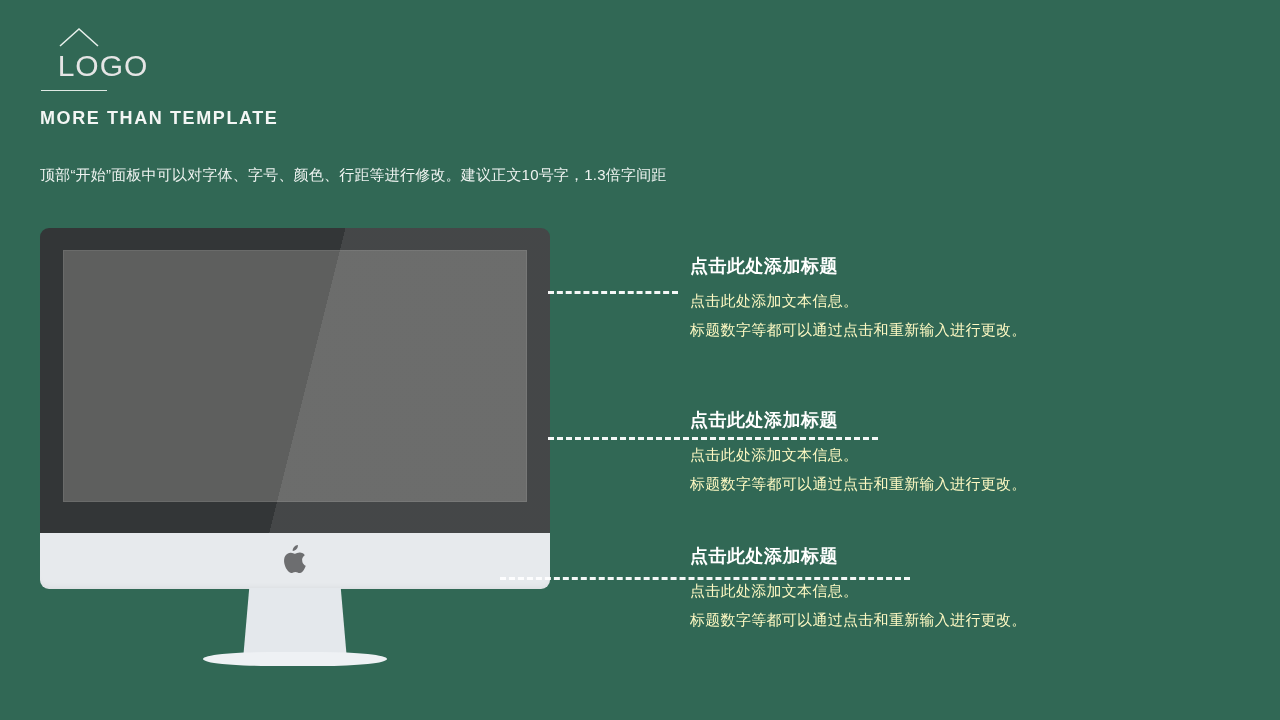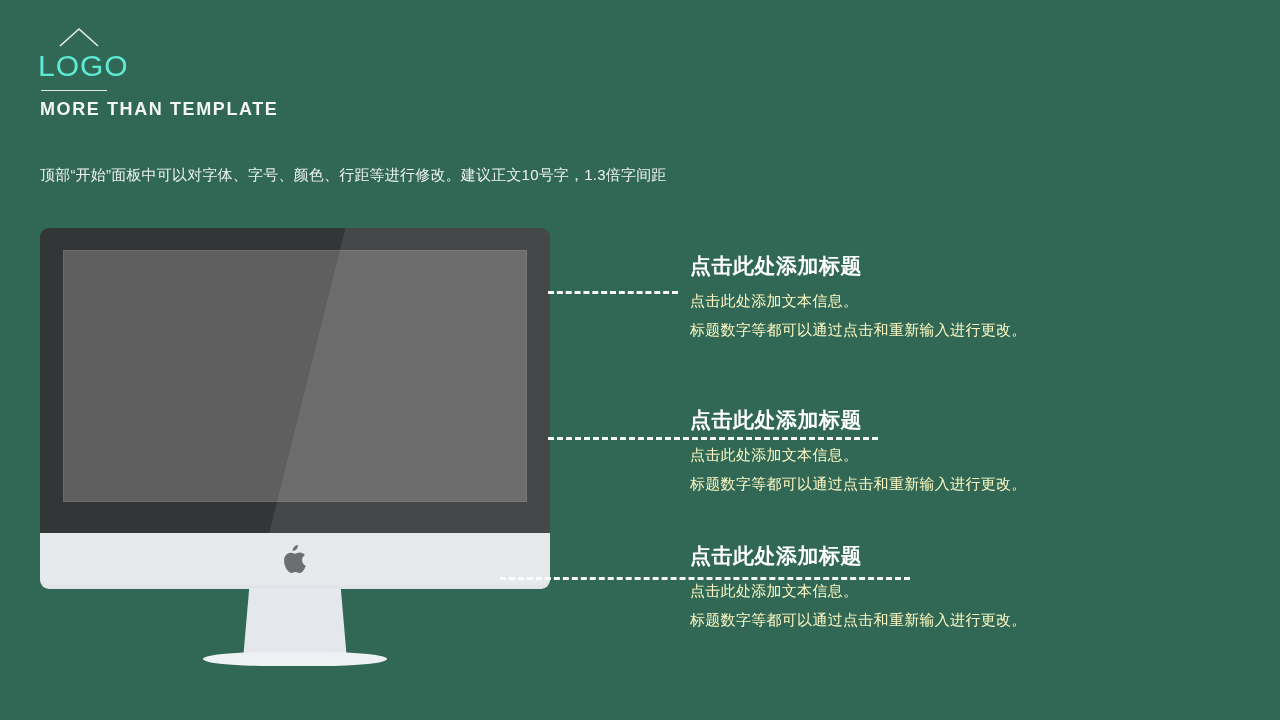--- a/index.html
+++ b/index.html
@@ -10,29 +10,29 @@
     color:#ffffff;
   }
   .slide{ position:absolute; inset:0; background:#316855; }
 
   
   .logo-block{ position:absolute; left:38px; top:26px; width:130px; }
   .logo-caret{ display:block; width:46px; height:22px; margin:0 auto 2px 18px; }
   .logo-caret svg{ display:block; }
   .logo-text{
     font-size:30px; letter-spacing:1px; line-height:32px;
-    color:#5eead4; font-weight:400;
+    color:#e5e5e5; font-weight:400;text-align:center;
   }
   .logo-rule{
     width:66px; height:1px; background:#dfe9e4; margin-top:8px; margin-left:3px;
   }
 
   
   .eyebrow{
-    position:absolute; left:40px; top:99px;
+    position:absolute; left:40px; top:108px;
     font-size:18px; font-weight:bold; letter-spacing:1.6px;
     color:#f3f6f4;
   }
   .subtitle{
     position:absolute; left:38px; top:131px;
     font-size:23px; font-weight:bold; letter-spacing:.5px;
     color:#ffffff;
   }
   .desc{
     position:absolute; left:40px; top:166px;
@@ -84,21 +84,21 @@
   .dash-1{ left:548px; top:291px; width:130px; }
   .dash-2{ left:548px; top:437px; width:330px; }
   .dash-3{ left:500px; top:577px; width:410px; }
 
   
   .block{ position:absolute; left:690px; width:560px; }
   .block-1{ top:252px; }
   .block-2{ top:406px; }
   .block-3{ top:542px; }
   .block h3{
-    font-size:21px; font-weight:bold; letter-spacing:.5px;
+    font-size:18px; font-weight:bold; letter-spacing:.5px;
     color:#ffffff; line-height:28px; margin:0;
   }
   .block p{
     font-size:15px; font-weight:400; line-height:29px;
     color:#fef9c3; letter-spacing:.3px; margin:0;
   }
   .block .lines{ margin-top:6px; }
 </style>
 </head>
 <body>

